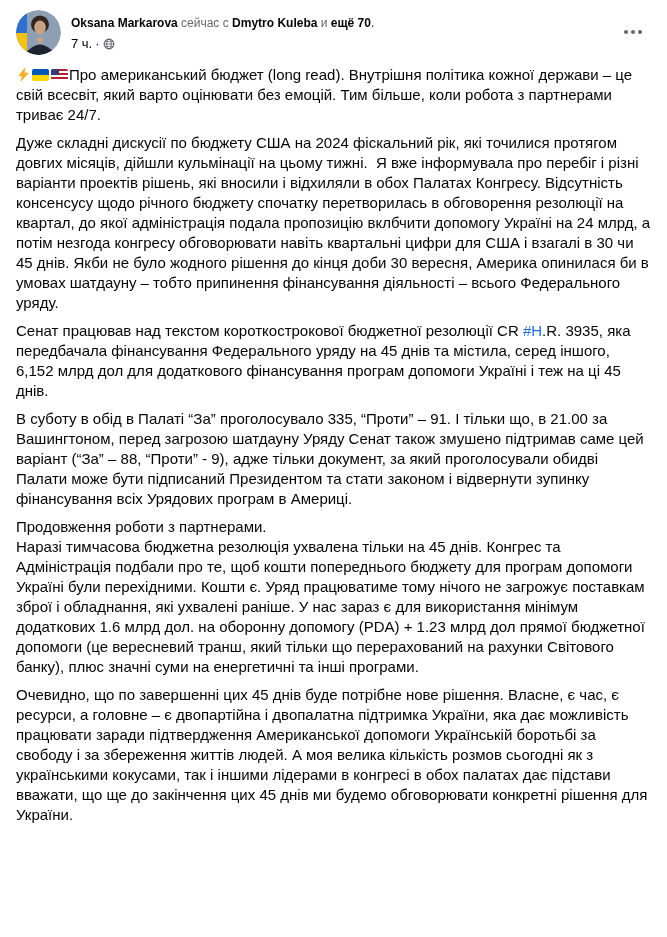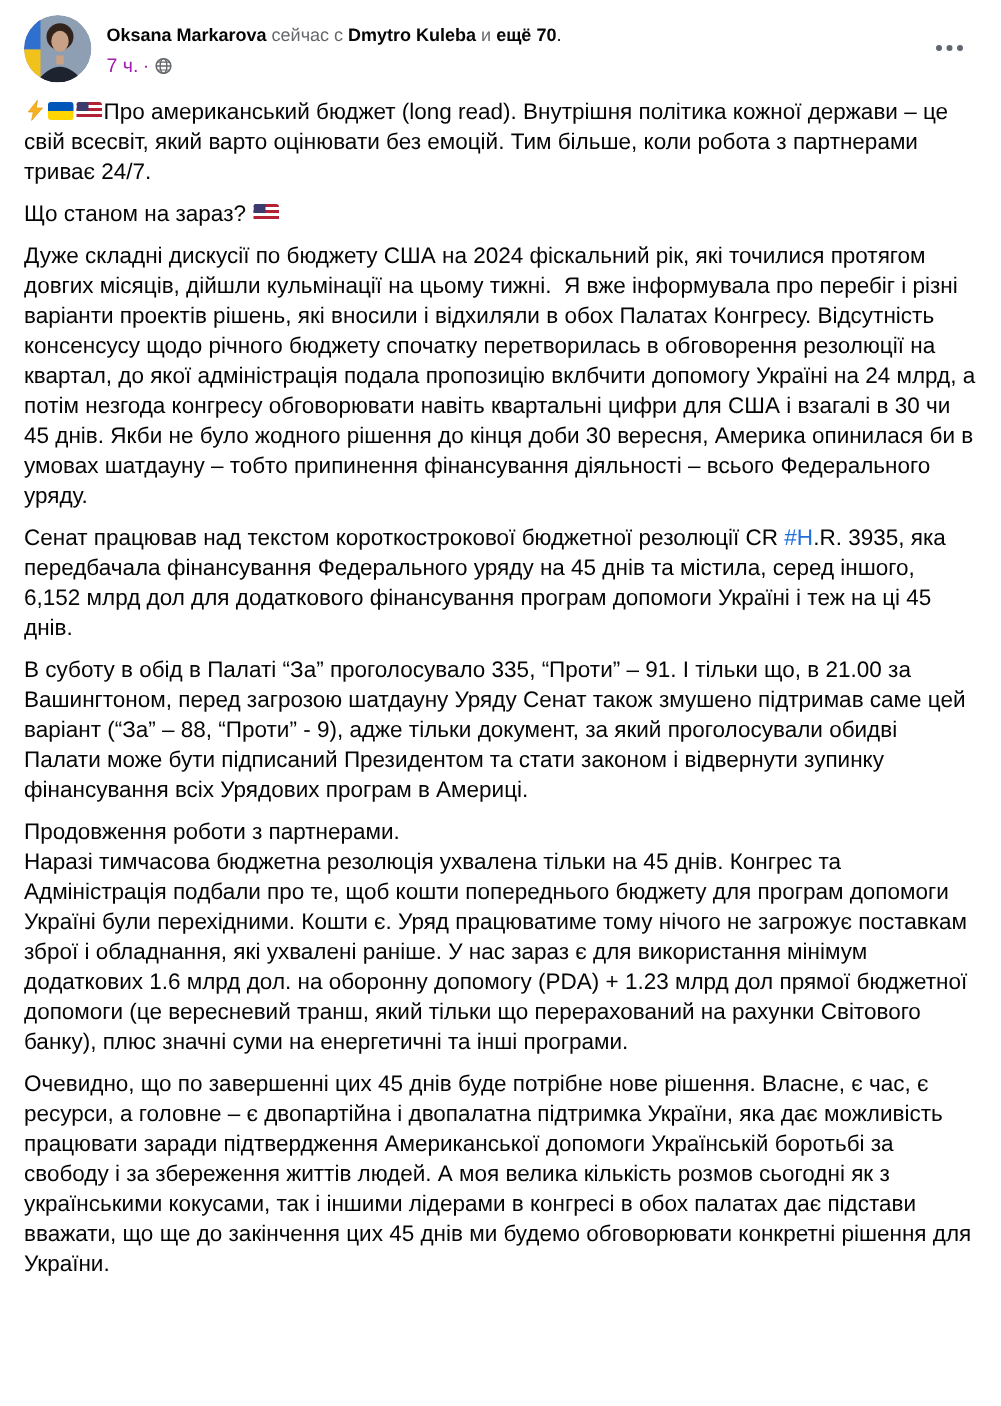--- a/index.html
+++ b/index.html
@@ -12,21 +12,21 @@
   .post { padding:10px 16px 0 16px; }
 
   
   .post-header { display:flex; align-items:flex-start; margin-bottom:10px; position:relative; }
   .avatar { width:45px; height:45px; border-radius:50%; overflow:hidden; flex:0 0 45px; cursor:pointer; }
   .avatar svg { display:block; }
   .header-text { margin-left:10px; padding-top:3px; flex:1 1 auto; }
   .name-line { font-size:12px; line-height:20px; color:#050505; }
   .name-line a { color:#050505; text-decoration:none; font-weight:700; cursor:pointer; }
   .name-line .gray { color:#65676b; font-weight:400; }
-  .meta-line { font-size:13px; line-height:17px; color:#a21caf; margin-top:2px; display:flex; align-items:center; }
+  .meta-line { font-size:13px; line-height:17px; color:#000000; margin-top:2px; display:flex; align-items:center; }
   .meta-line .sep { margin:0 3px; }
   .globe { display:inline-flex; margin-top:1px; }
   .more-btn {
     position:absolute; right:0; top:10px; width:36px; height:24px;
     display:flex; align-items:center; justify-content:center; gap:3px;
     border-radius:14px; cursor:pointer;
   }
   .more-btn i { width:4px; height:4px; border-radius:50%; background:#606770; display:block; }
 
   
@@ -94,21 +94,20 @@
       <i></i>
         <i></i>
         <i></i>
     </div>
   </div>
 
   <div class="post-body">
       <div class="para"><span class="emoji zap"><svg width="15" height="15" viewBox="0 0 16 16">
             <path d="M9.6 0.8 3 9.2h3.6L5.4 15.2 13.2 6.4H8.7z" fill="#F7B125" stroke="#E59C00" stroke-width="0.5"></path>
           </svg></span><span class="emoji flag-ua"></span><span class="emoji flag-us"><span class="canton"></span></span>Про американський бюджет (long read). Внутрішня політика кожної держави – це свій всесвіт, який варто оцінювати без емоцій. Тим більше, коли робота з партнерами триває 24/7.</div>
-      <div class="para">Що станом на зараз? <span class="emoji flag-us"><span class="canton"></span></span></div>
       <div class="para">Дуже складні дискусії по бюджету США на 2024 фіскальний рік, які точилися протягом довгих місяців, дійшли кульмінації на цьому тижні.  Я вже інформувала про перебіг і різні варіанти проектів рішень, які вносили і відхиляли в обох Палатах Конгресу. Відсутність консенсусу щодо річного бюджету спочатку перетворилась в обговорення резолюції на квартал, до якої адміністрація подала пропозицію вклбчити допомогу Україні на 24 млрд, а потім незгода конгресу обговорювати навіть квартальні цифри для США і взагалі в 30 чи 45 днів. Якби не було жодного рішення до кінця доби 30 вересня, Америка опинилася би в умовах шатдауну – тобто припинення фінансування діяльності – всього Федерального уряду.</div>
       <div class="para">Сенат працював над текстом короткострокової бюджетної резолюції CR <a href="#" class="hashtag">#H</a>.R. 3935, яка передбачала фінансування Федерального уряду на 45 днів та містила, серед іншого, 6,152 млрд дол для додаткового фінансування програм допомоги Україні і теж на ці 45 днів.</div>
       <div class="para">В суботу в обід в Палаті “За” проголосувало 335, “Проти” – 91. І тільки що, в 21.00 за Вашингтоном, перед загрозою шатдауну Уряду Сенат також змушено підтримав саме цей варіант (“За” – 88, “Проти” - 9), адже тільки документ, за який проголосували обидві Палати може бути підписаний Президентом та стати законом і відвернути зупинку фінансування всіх Урядових програм в Америці.</div>
       <div class="para">Продовження роботи з партнерами.
 Наразі тимчасова бюджетна резолюція ухвалена тільки на 45 днів. Конгрес та Адміністрація подбали про те, щоб кошти попереднього бюджету для програм допомоги Україні були перехідними. Кошти є. Уряд працюватиме тому нічого не загрожує поставкам зброї і обладнання, які ухвалені раніше. У нас зараз є для використання мінімум додаткових 1.6 млрд дол. на оборонну допомогу (PDA) + 1.23 млрд дол прямої бюджетної допомоги (це вересневий транш, який тільки що перерахований на рахунки Світового банку), плюс значні суми на енергетичні та інші програми.</div>
       <div class="para">Очевидно, що по завершенні цих 45 днів буде потрібне нове рішення. Власне, є час, є ресурси, а головне – є двопартійна і двопалатна підтримка України, яка дає можливість працювати заради підтвердження Американської допомоги Українській боротьбі за свободу і за збереження життів людей. А моя велика кількість розмов сьогодні як з українськими кокусами, так і іншими лідерами в конгресі в обох палатах дає підстави вважати, що ще до закінчення цих 45 днів ми будемо обговорювати конкретні рішення для України.</div>
     </div>
 
 </div>
 

